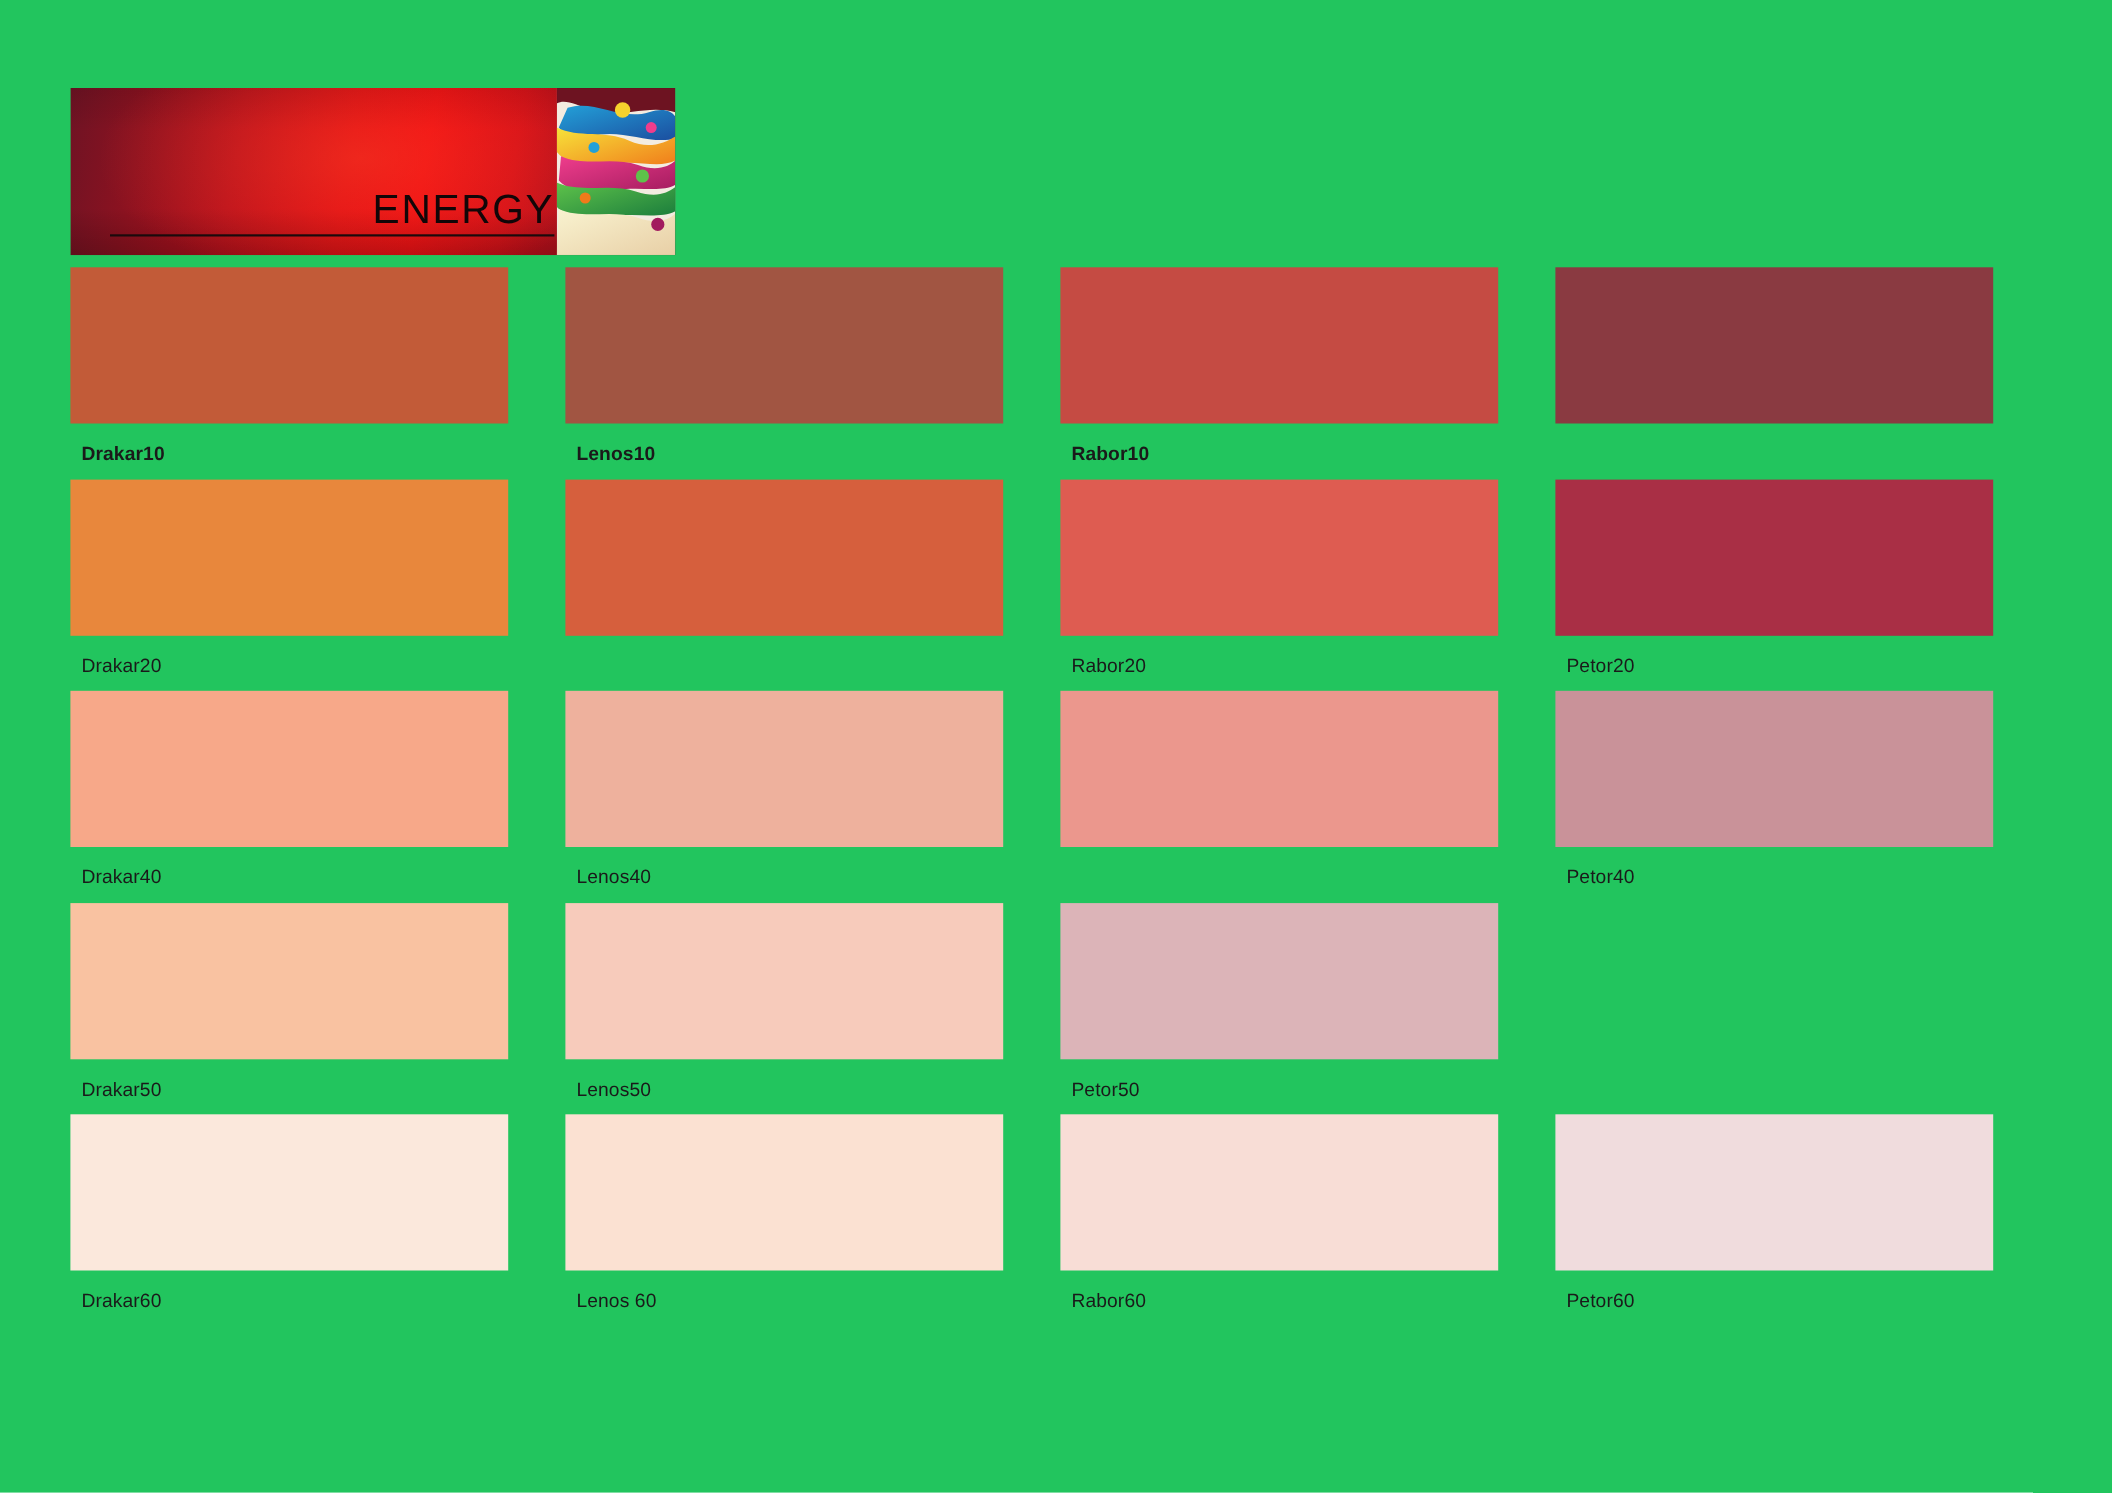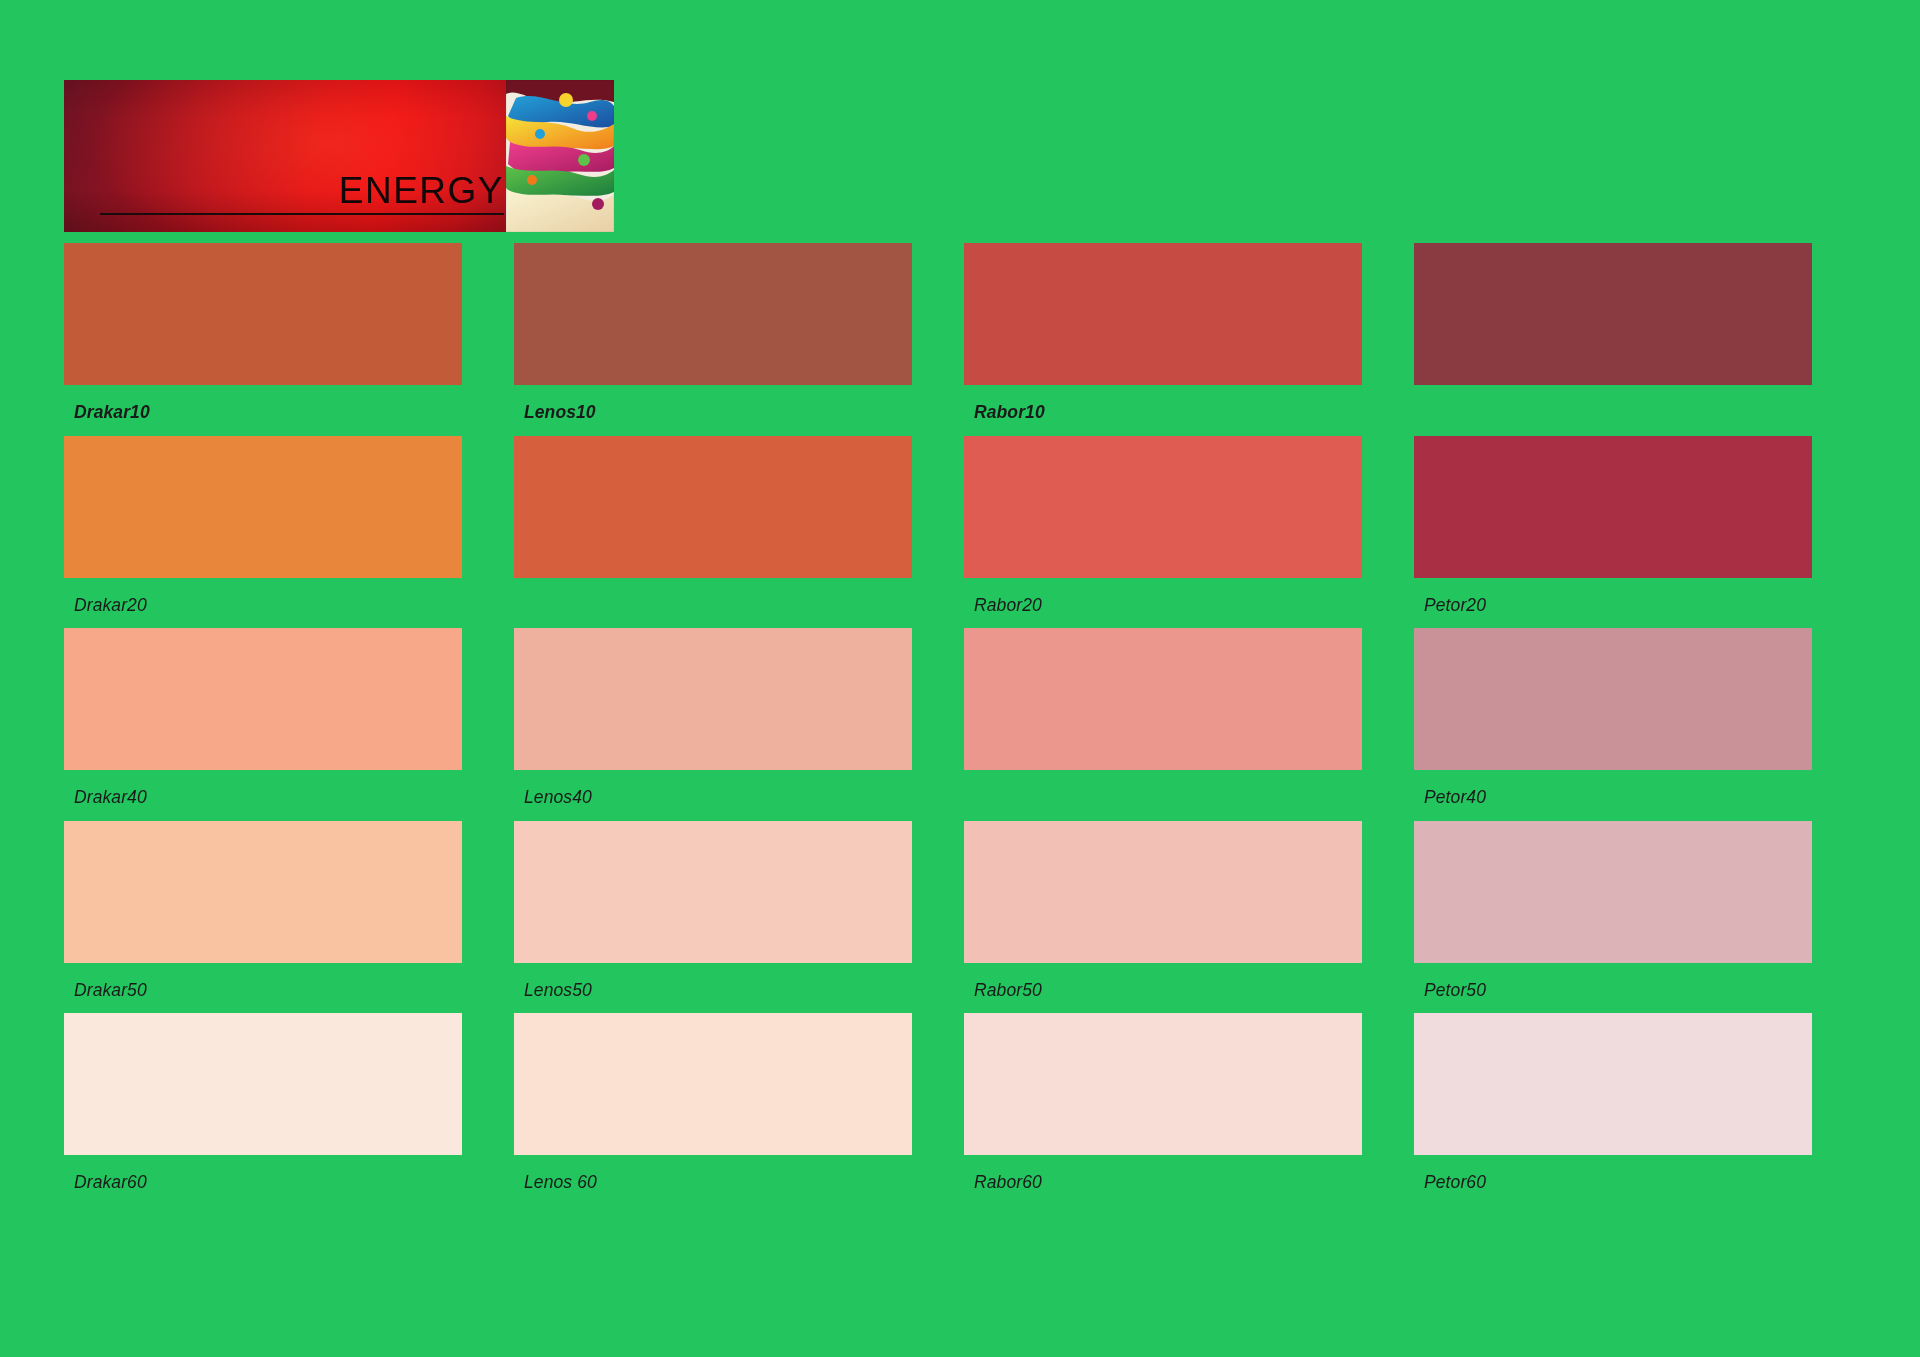--- a/index.html
+++ b/index.html
@@ -80,21 +80,20 @@
   
   .grid {
     position: absolute;
     left: 64px;
     top: 243px;
     width: 1800px;
   }
   .row {
     display: flex;
     gap: 0;
-    font-style: italic;
   }
   .col {
     width: 450px;
     padding-right: 52px;
   }
   .swatch {
     width: 100%;
     height: 142px;
     display: block;
   }
@@ -222,24 +221,20 @@
     <div class="row">
       <div class="col">
         <span class="swatch" style="background-color: rgb(249, 194, 161);"></span>
         <div class="swatch-label">Drakar50</div>
       </div>
       <div class="col">
         <span class="swatch" style="background-color: rgb(247, 203, 187);"></span>
         <div class="swatch-label">Lenos50</div>
       </div>
       <div class="col">
-        <span class="swatch" style="background-color: rgb(243, 192, 182);"></span>
-        <div class="swatch-label">Rabor50</div>
-      </div>
-      <div class="col">
         <span class="swatch" style="background-color: rgb(220, 180, 184);"></span>
         <div class="swatch-label">Petor50</div>
       </div>
     </div>
 
     <div class="row">
       <div class="col">
         <span class="swatch" style="background-color: rgb(251, 232, 220);"></span>
         <div class="swatch-label">Drakar60</div>
       </div>

